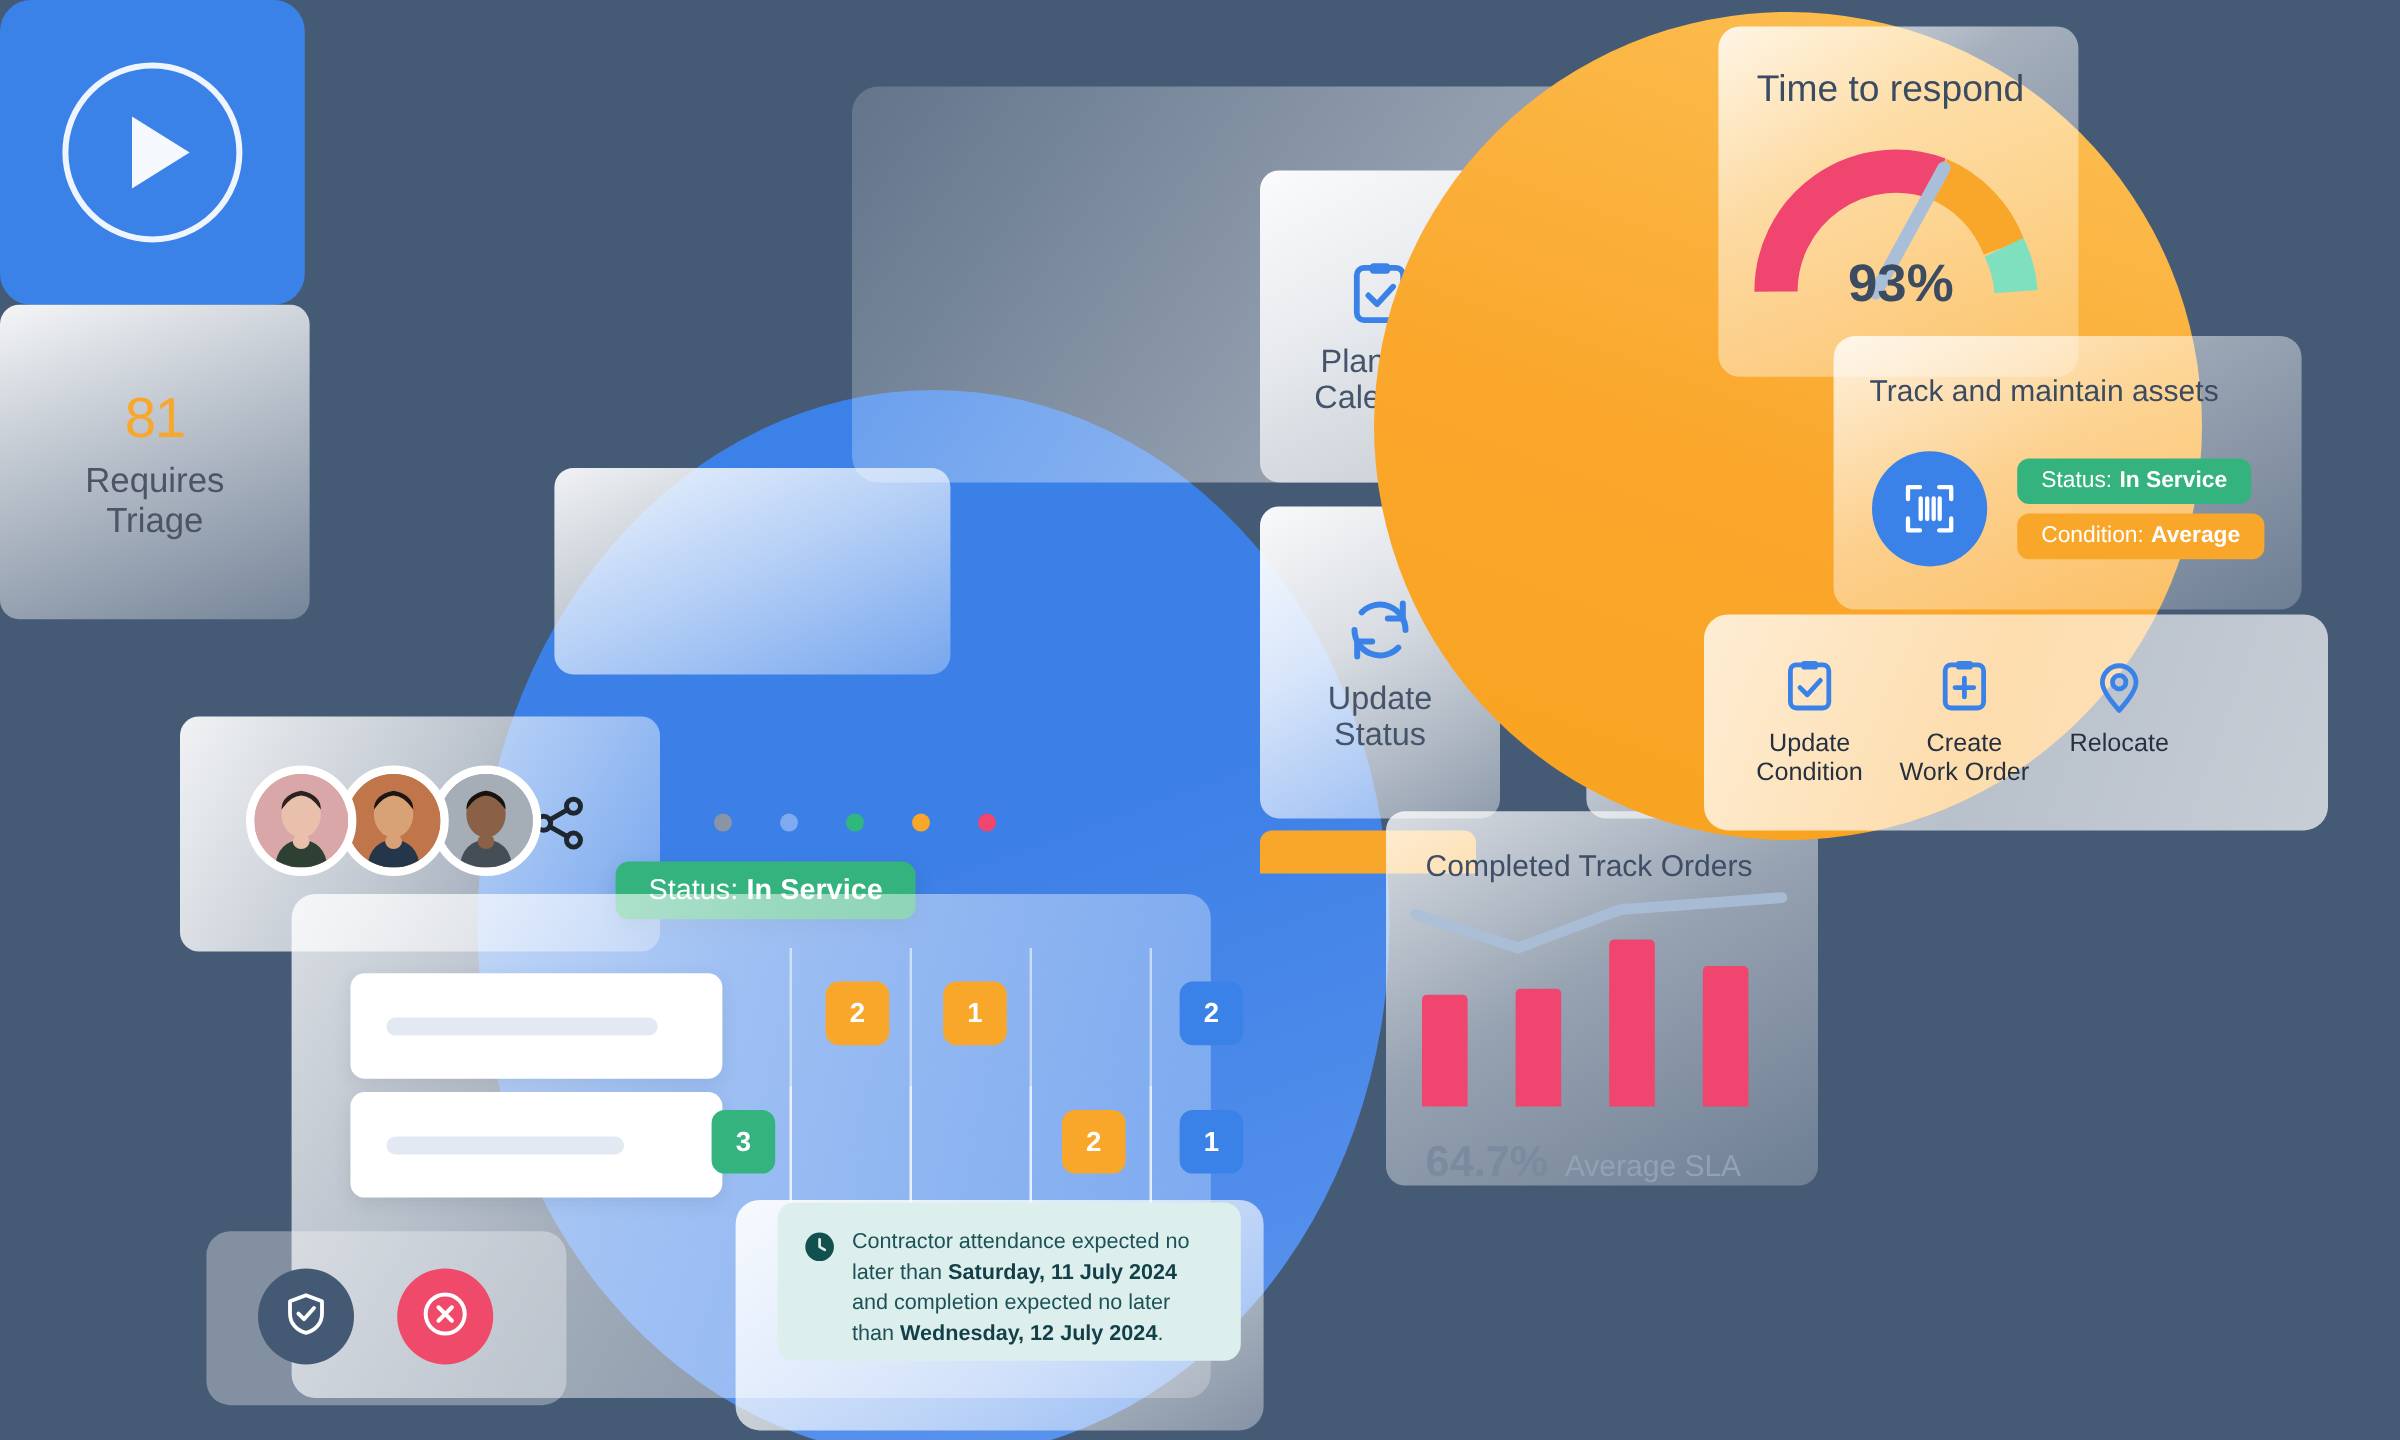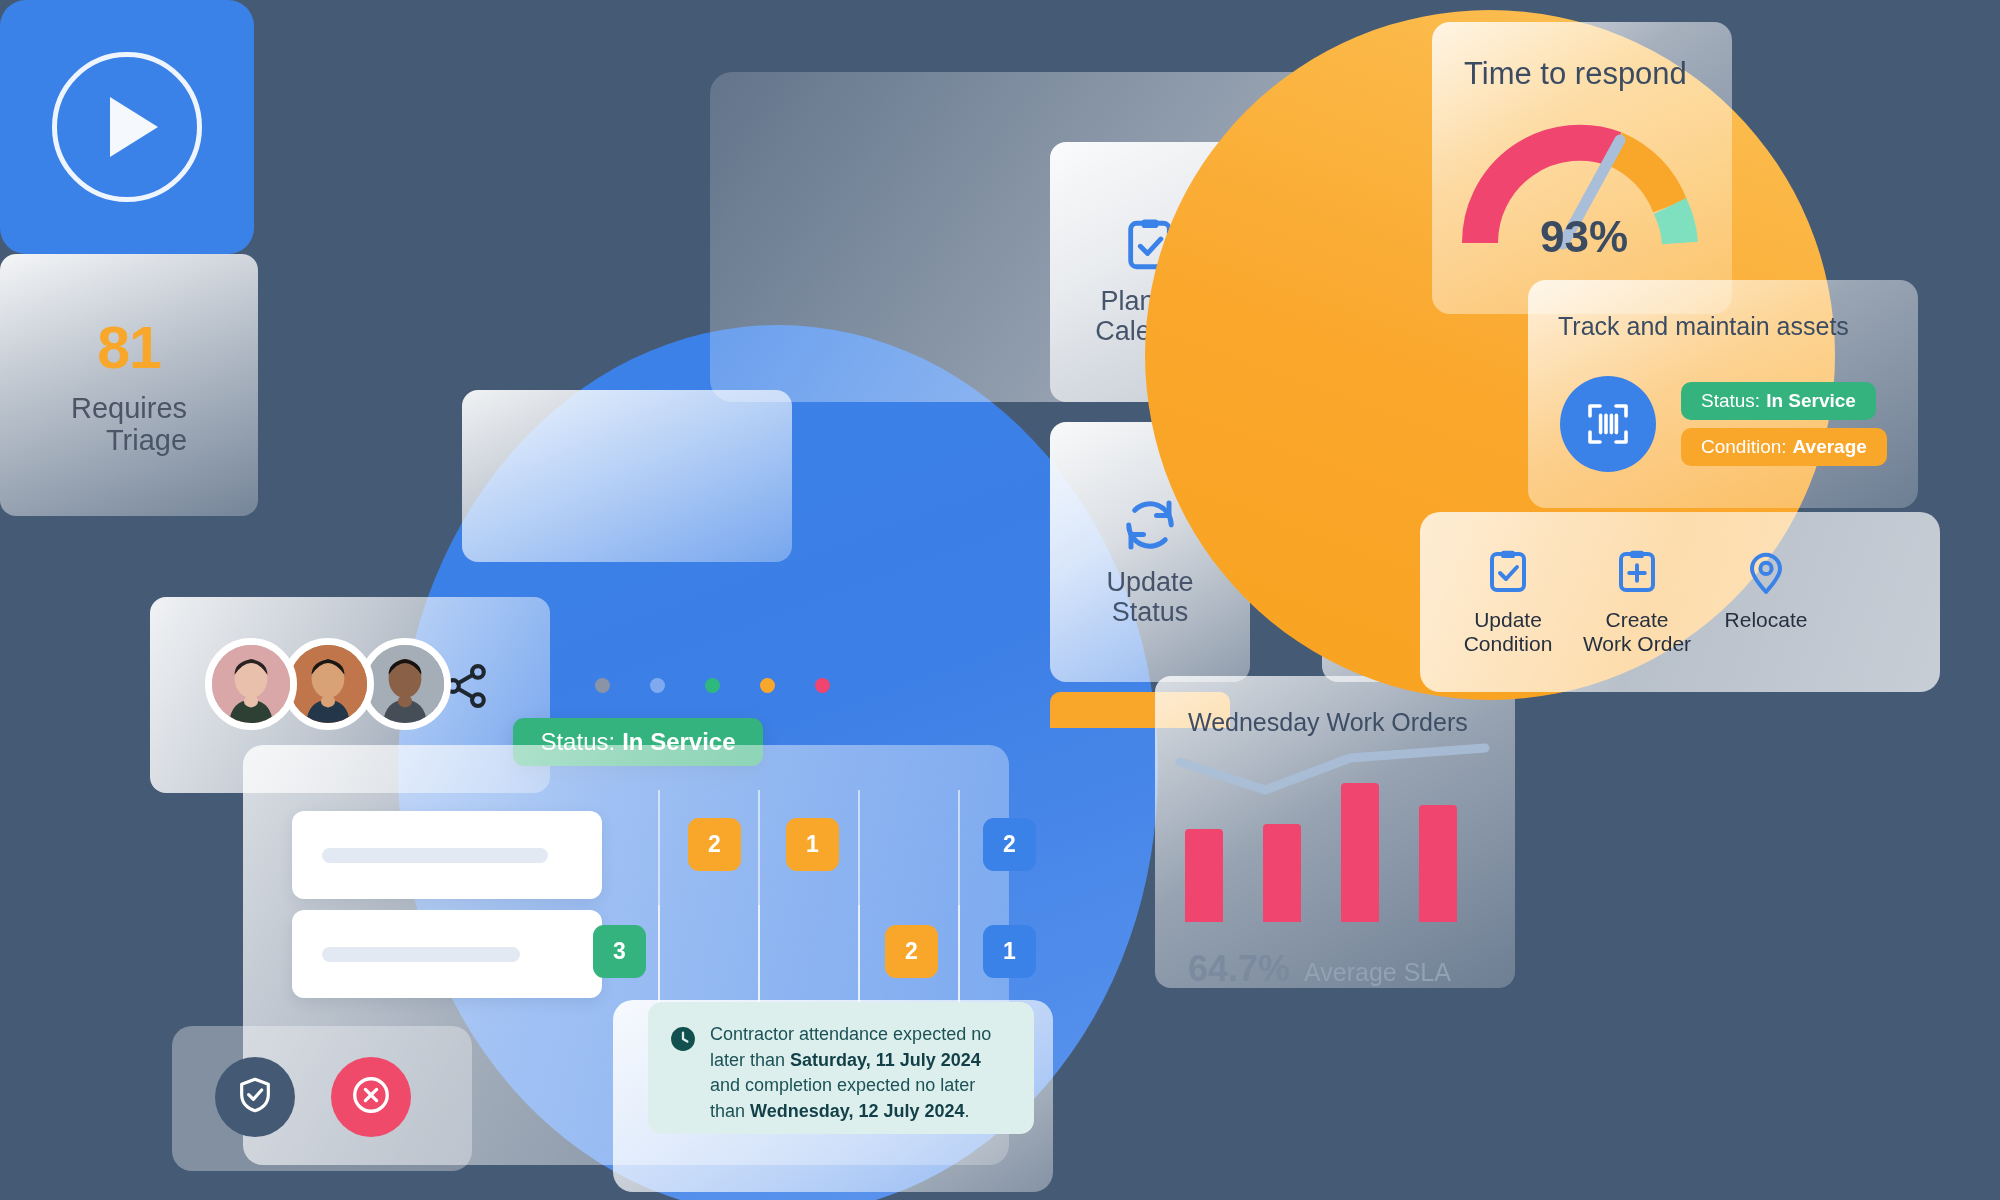--- a/index.html
+++ b/index.html
@@ -96,22 +96,22 @@
   #asset-pill .t1 { font-size:25px; font-weight:700; color:#134A4C; }
   #asset-pill .t2 { font-size:25px; font-weight:400; color:#134A4C; }
 
   
   #triage-card {
     left: 782px; top: 418px; width: 258px; height: 262px;
     border-radius: 16px;
     background: linear-gradient(160deg, rgba(255,255,255,.94) 0%, rgba(255,255,255,.62) 45%, rgba(255,255,255,.26) 100%);
     display:flex; flex-direction:column; align-items:center; justify-content:center; gap:10px;
   }
-  #triage-num { font-size:59px; font-weight:700; color:#F9A72B; letter-spacing:-1px; }
-  #triage-lbl { font-size:29px; color:#4B5565; text-align:right; line-height:1.12; }
+  #triage-num { font-size:47px; font-weight:400; color:#F9A72B; letter-spacing:-1px; }
+  #triage-lbl { font-size:29px; color:#4B5565; text-align:center; line-height:1.12; }
 
   
   #dots { position:absolute; left:595px; top:678px; width:230px; height:18px; }
   #dots i { position:absolute; top:0; width:15px; height:15px; border-radius:50%; display:block; }
 
   
   #avatars-card {
     left:150px; top:597px; width:400px; height:196px; border-radius:16px;
     background: linear-gradient(120deg, rgba(255,255,255,.92) 0%, rgba(255,255,255,.68) 45%, rgba(255,255,255,.30) 100%);
   }
@@ -408,21 +408,21 @@
       <svg width="42" height="42" viewBox="0 0 24 24" fill="none" stroke="#fff" stroke-width="1.9" stroke-linecap="round" stroke-linejoin="round">
         <circle cx="12" cy="12" r="9.3"></circle>
         <line x1="8.8" y1="8.8" x2="15.2" y2="15.2"></line>
         <line x1="15.2" y1="8.8" x2="8.8" y2="15.2"></line>
       </svg>
     </span>
   </div>
 
   <div id="cwo-bar"></div>
   <div class="card" id="cwo-card"></div>
-  <div id="cwo-title">Wednesday Work Orders</div>
+  <div id="cwo-title">Completed Track Orders</div>
   <div id="cwo-chart">
     <svg width="320" height="180" style="position:absolute;left:0;top:0;">
       <polyline points="5,20 90,48 175,16 310,6" fill="none" stroke="#A9BFD9" stroke-width="9" stroke-linecap="round" stroke-linejoin="round" opacity=".85"></polyline>
     </svg>
   <div class="cbar" style="left: 10px; height: 93px;"></div>
       <div class="cbar" style="left: 88px; height: 98px;"></div>
       <div class="cbar" style="left: 166px; height: 139px;"></div>
       <div class="cbar" style="left: 244px; height: 117px;"></div>
     </div>
   <div id="cwo-foot">

